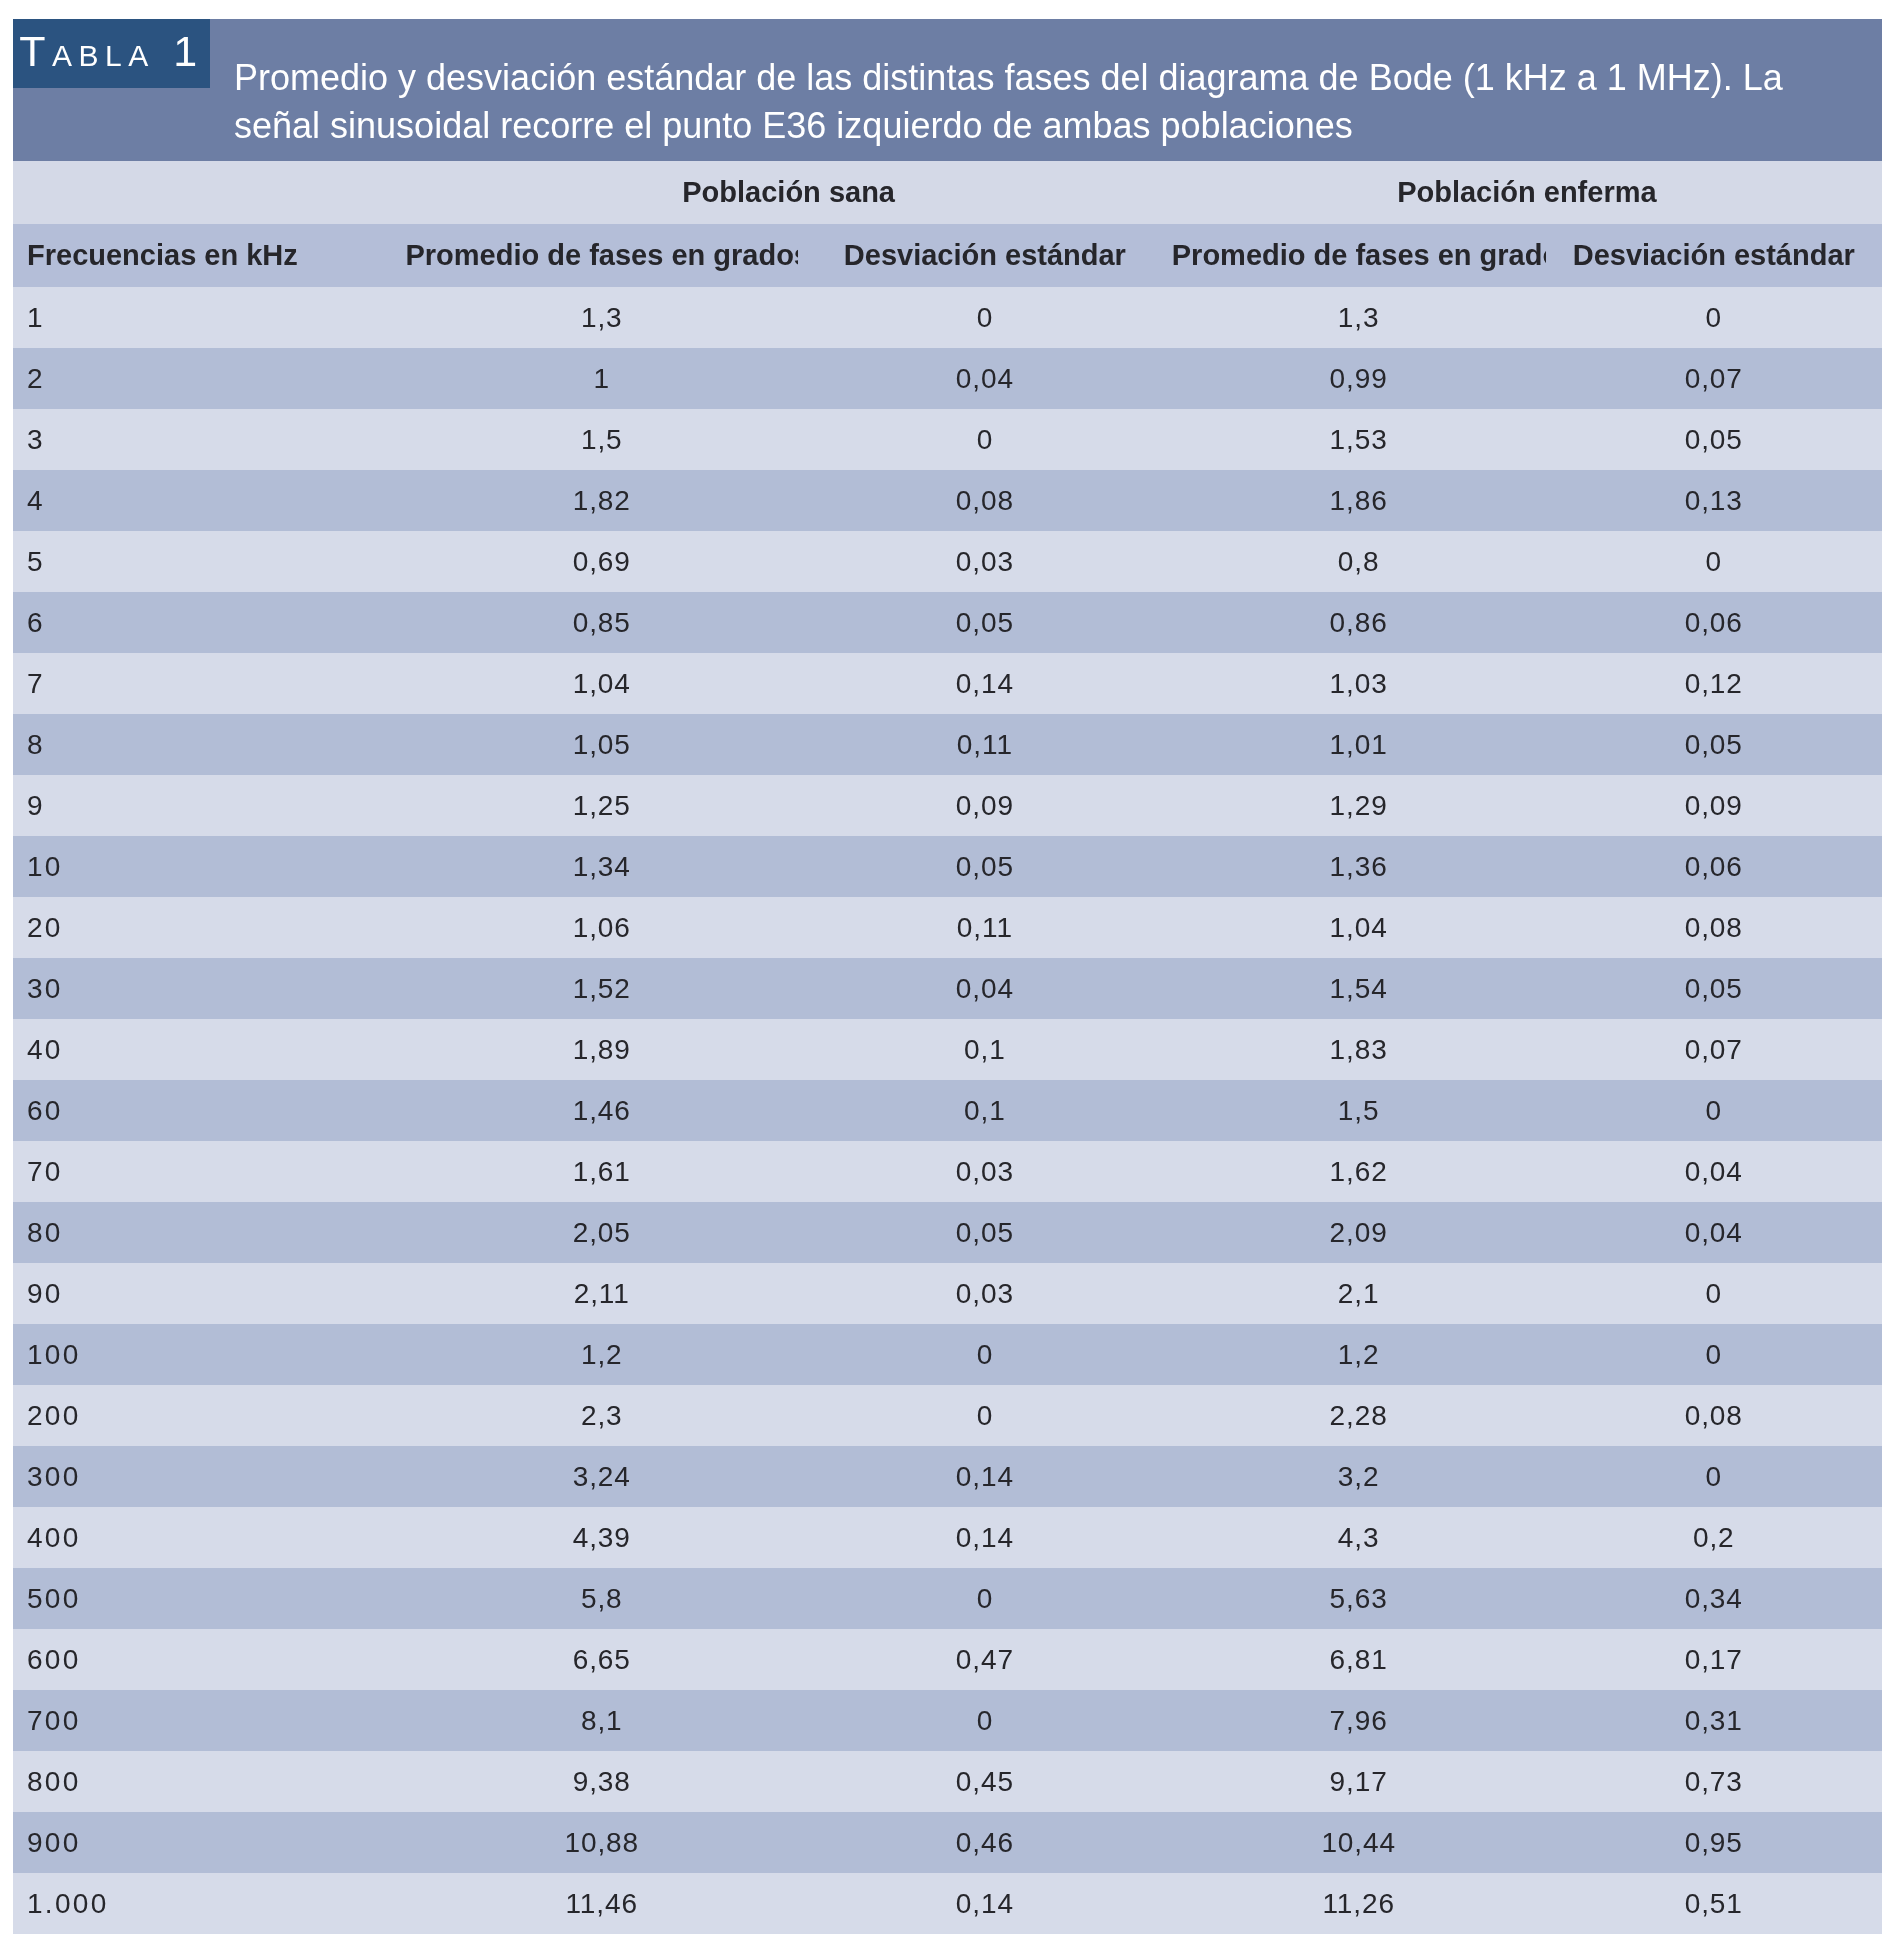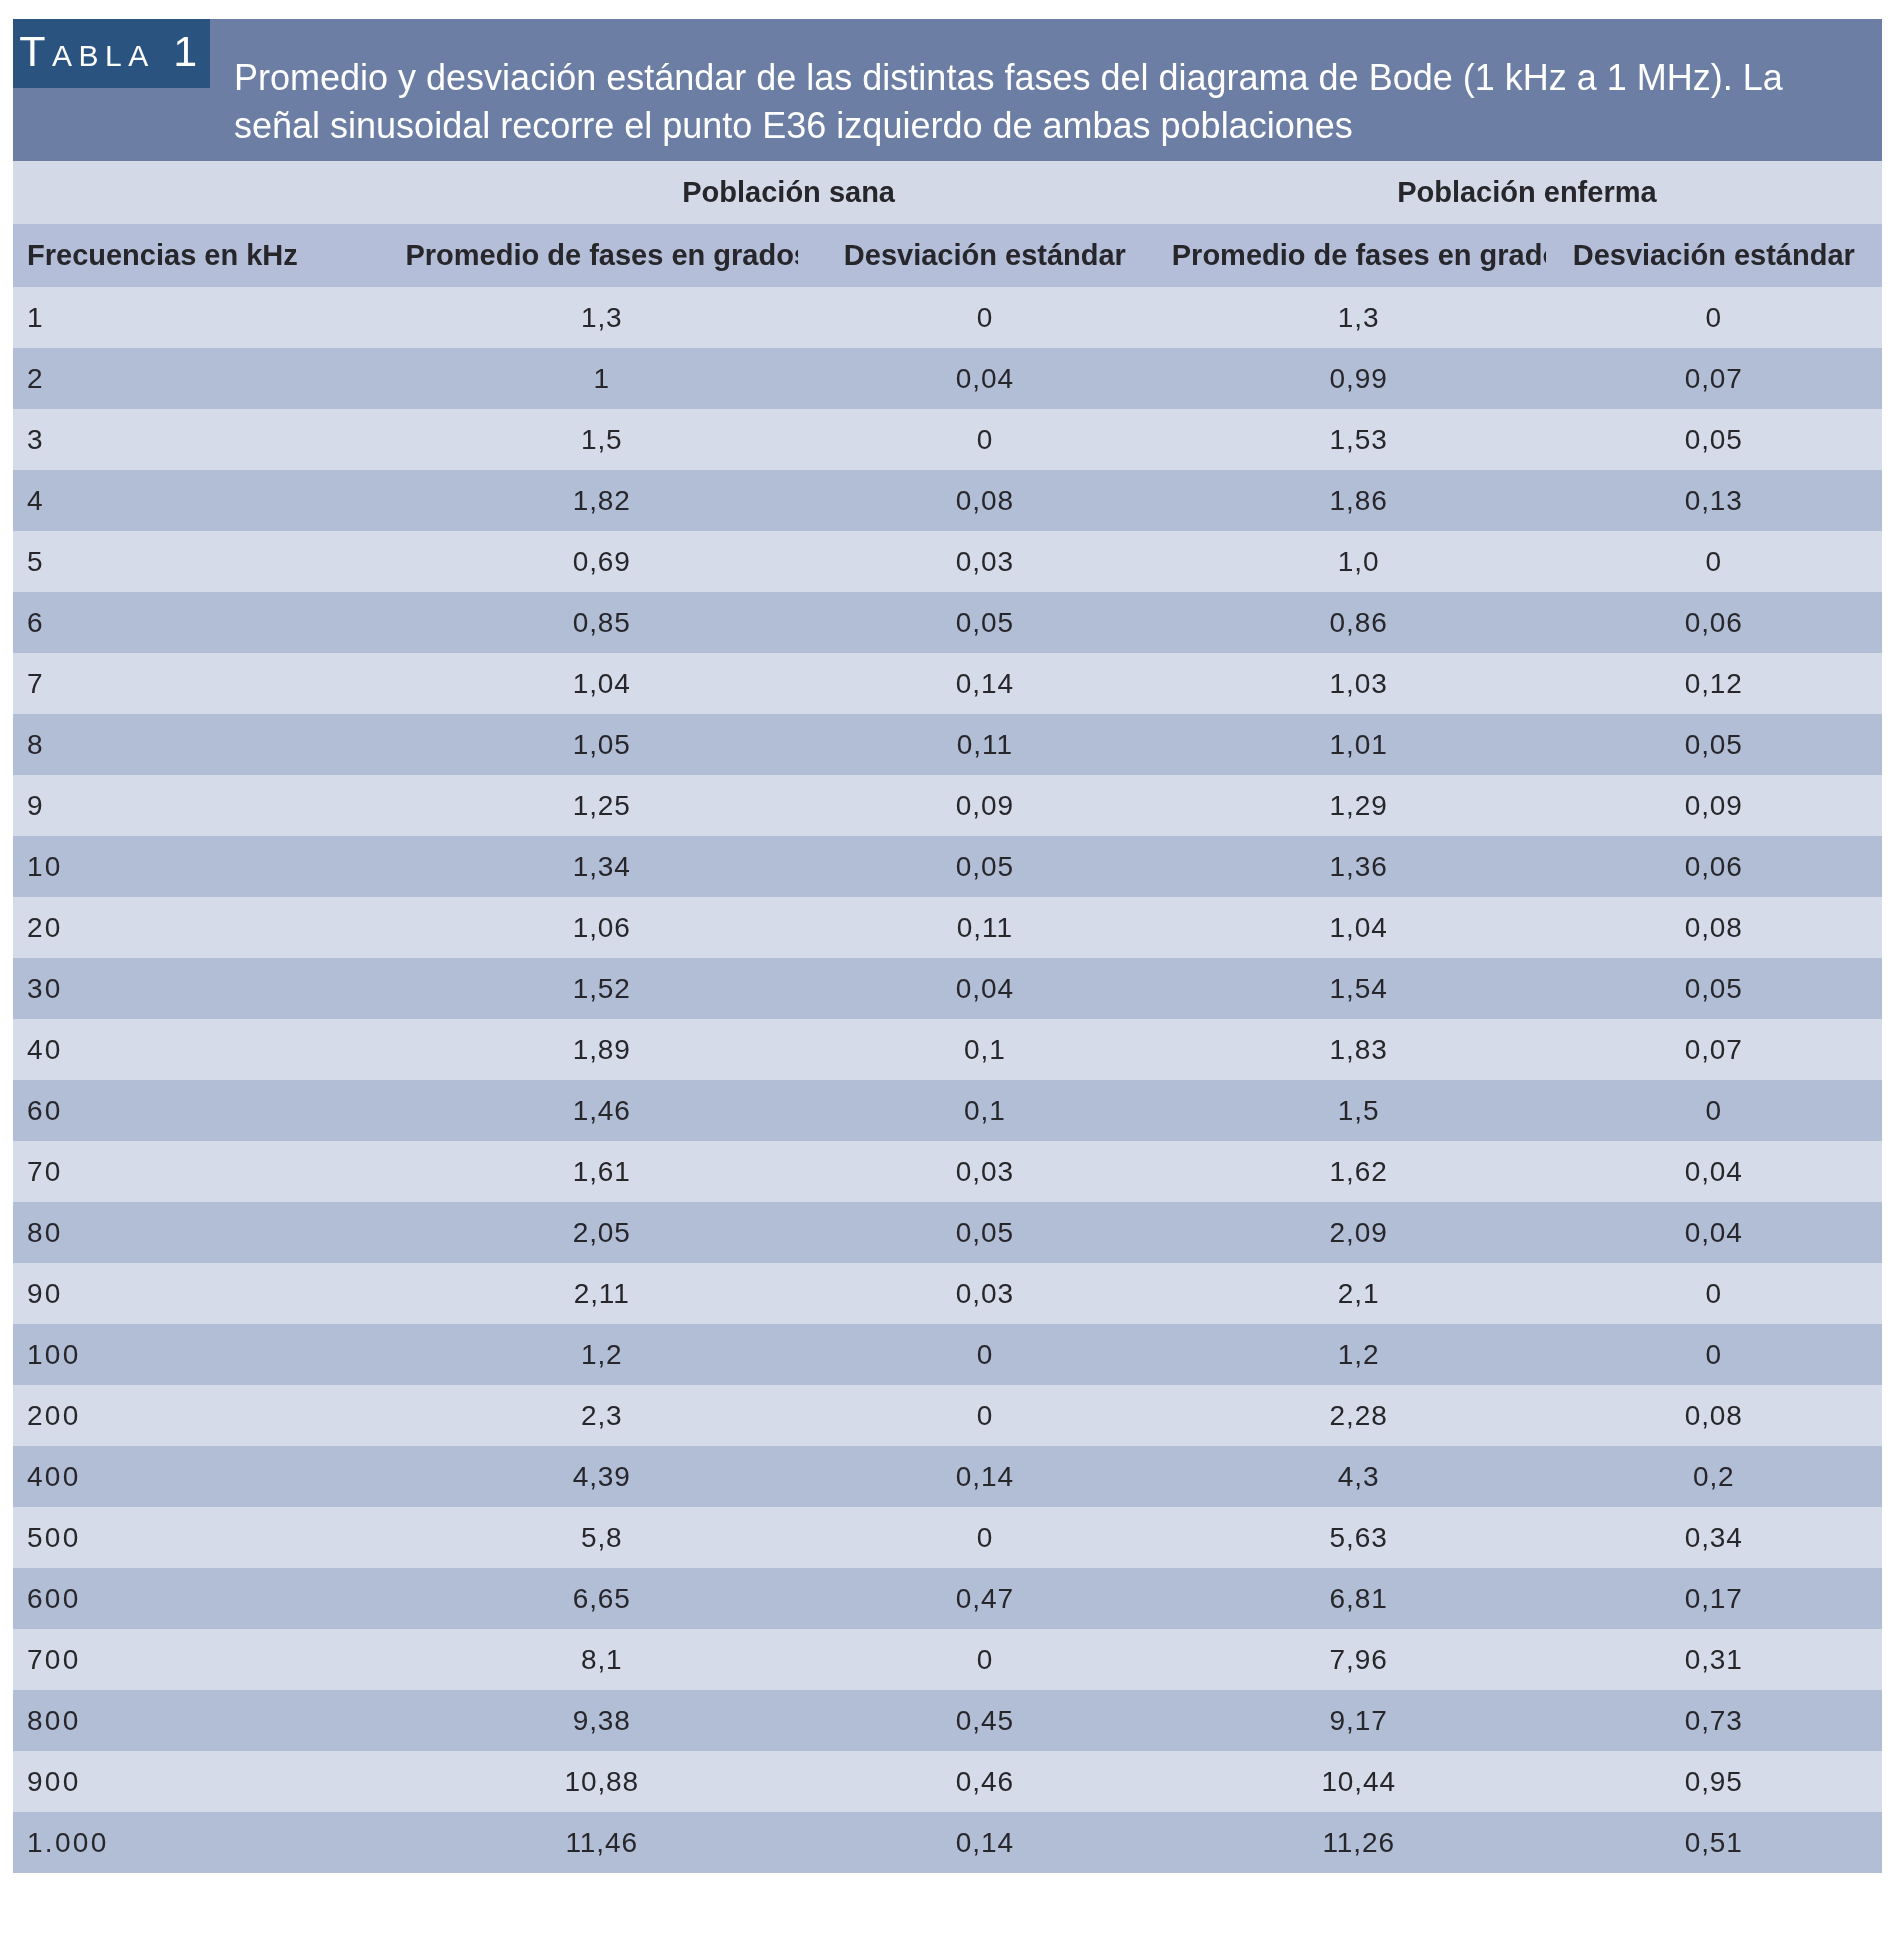--- a/index.html
+++ b/index.html
@@ -152,21 +152,21 @@
           <td>4</td>
           <td>1,82</td>
           <td>0,08</td>
           <td>1,86</td>
           <td>0,13</td>
         </tr>
         <tr>
           <td>5</td>
           <td>0,69</td>
           <td>0,03</td>
-          <td>1,0</td>
+          <td>0,8</td>
           <td>0</td>
         </tr>
         <tr>
           <td>6</td>
           <td>0,85</td>
           <td>0,05</td>
           <td>0,86</td>
           <td>0,06</td>
         </tr>
         <tr>
@@ -254,20 +254,27 @@
           <td>0</td>
         </tr>
         <tr>
           <td>200</td>
           <td>2,3</td>
           <td>0</td>
           <td>2,28</td>
           <td>0,08</td>
         </tr>
         <tr>
+          <td>300</td>
+          <td>3,24</td>
+          <td>0,14</td>
+          <td>3,2</td>
+          <td>0</td>
+        </tr>
+        <tr>
           <td>400</td>
           <td>4,39</td>
           <td>0,14</td>
           <td>4,3</td>
           <td>0,2</td>
         </tr>
         <tr>
           <td>500</td>
           <td>5,8</td>
           <td>0</td>

